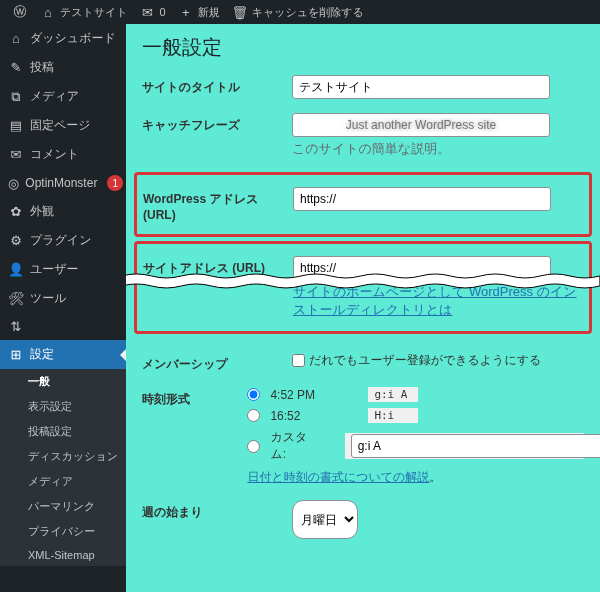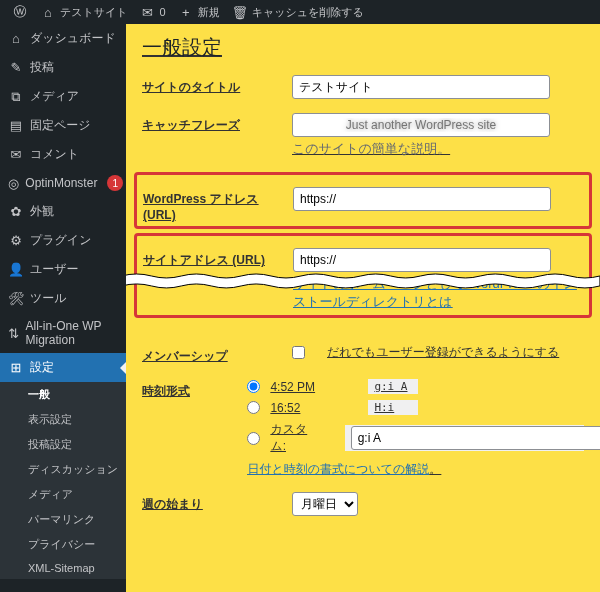--- a/index.html
+++ b/index.html
@@ -9,34 +9,34 @@
 .layout { display: flex; height: 568px; }
 .sidebar { width: 126px; background: #1d2327; color: #c3c4c7; font-size: 12px; overflow: hidden; position: relative; }
 .menu-item { display: flex; align-items: center; gap: 6px; padding: 6px 8px; cursor: pointer; color: #c3c4c7; }
 .menu-item.active { background: #2271b1; color: #fff; }
 .menu-item.active .mi-arrow { position: absolute; right: 0; width: 0; height: 0; border-top: 6px solid transparent; border-bottom: 6px solid transparent; border-right: 6px solid #f1f1f1; }
 .mi-icon { width: 16px; text-align: center; font-size: 13px; }
 .badge { background: #d63638; color: #fff; border-radius: 9px; min-width: 16px; height: 16px; font-size: 10px; display: inline-flex; align-items: center; justify-content: center; padding: 0 4px; margin-left: 4px; }
 .submenu { background: #2c3338; }
 .submenu-item { padding: 5px 0 5px 28px; cursor: pointer; color: #c3c4c7; font-size: 11px; }
 .submenu-item.current { color: #fff; font-weight: 700; }
-.content { flex: 1; background: #fde047; padding: 10px 16px; overflow: hidden; position: relative; text-decoration: underline; }
+.content { flex: 1; background: #5eead4; padding: 10px 16px; overflow: hidden; position: relative; }
 h1 { font-size: 20px; font-weight: 400; margin-bottom: 14px; color: #1d2327; }
-.form-row { display: flex; align-items: flex-start; margin-bottom: 14px; margin-top: 8px; }
+.form-row { display: flex; align-items: flex-start; margin-bottom: 14px; }
 .form-label { width: 150px; font-size: 12px; font-weight: 600; padding-top: 4px; }
 .form-field { flex: 1; }
 .form-field input[type=text], .form-field input[type=url], .form-field input[type=email] { width: 258px; height: 24px; padding: 2px 6px; border: 1px solid #8c8f94; border-radius: 3px; font-size: 12px; background: #fff; }
 .desc { font-size: 13px; color: #646970; margin-top: 3px; }
-.highlight-box { border: 3px solid #d63638; border-radius: 4px; padding: 4px 6px; margin: 4px -8px; }
+.highlight-box { border: 3px solid #d63638; border-radius: 4px; padding: 12px 6px; margin: 4px -8px; }
 .radio-row { display: flex; align-items: center; gap: 8px; margin-bottom: 6px; font-size: 12px; }
 .radio-row input[type=radio] { margin-right: 2px; }
 .radio-code { display: inline-block; background: #f0f0f1; padding: 1px 6px; font-family: monospace; font-size: 11px; margin-left: 20px; min-width: 50px; }
 .radio-code input { width: 50px; height: 20px; font-size: 11px; padding: 0 3px; border: 1px solid #8c8f94; border-radius: 2px; }
-.checkbox-row { display: flex; align-items: center; gap: 22px; font-size: 12px; }
-select { height: 24px; padding: 1px 4px; border: 1px solid #8c8f94; border-radius: 3px; font-size: 12px; background: #fff; }
+.checkbox-row { display: flex; align-items: center; gap: 4px; font-size: 12px; }
+select { height: 39px; padding: 1px 4px; border: 1px solid #8c8f94; border-radius: 11px; font-size: 12px; background: #fff; }
 a { color: #2271b1; }
 .blurred { color: transparent; text-shadow: 0 0 5px rgba(80,80,80,0.6); user-select: none; text-align: center; }
 .content-inner { position: relative; }
 .cut-overlay { position: absolute; left: -140px; right: -16px; height: 18px; z-index: 5; pointer-events:none; }
 .cut-overlay path { stroke:#000; stroke-width:1; fill:#fff; }
 </style>
 </head>
 <body>
 
 <div class="topbar">
@@ -100,21 +100,20 @@
         <div class="menu-item">
           <span class="mi-icon">👤</span>
           <span>ユーザー</span>
         </div>
         <div class="menu-item">
           <span class="mi-icon">🛠</span>
           <span>ツール</span>
         </div>
         <div class="menu-item">
           <span class="mi-icon">⇅</span>
-          <span>All-in-One WP Migration</span>
         </div>
         <div class="menu-item active">
           <span class="mi-icon">⊞</span>
           <span>設定</span>
           <span class="mi-arrow"></span>
         </div>
       </div>
     <div class="submenu" id="submenu">
         <div class="submenu-item current">一般</div>
         <div class="submenu-item">表示設定</div>

